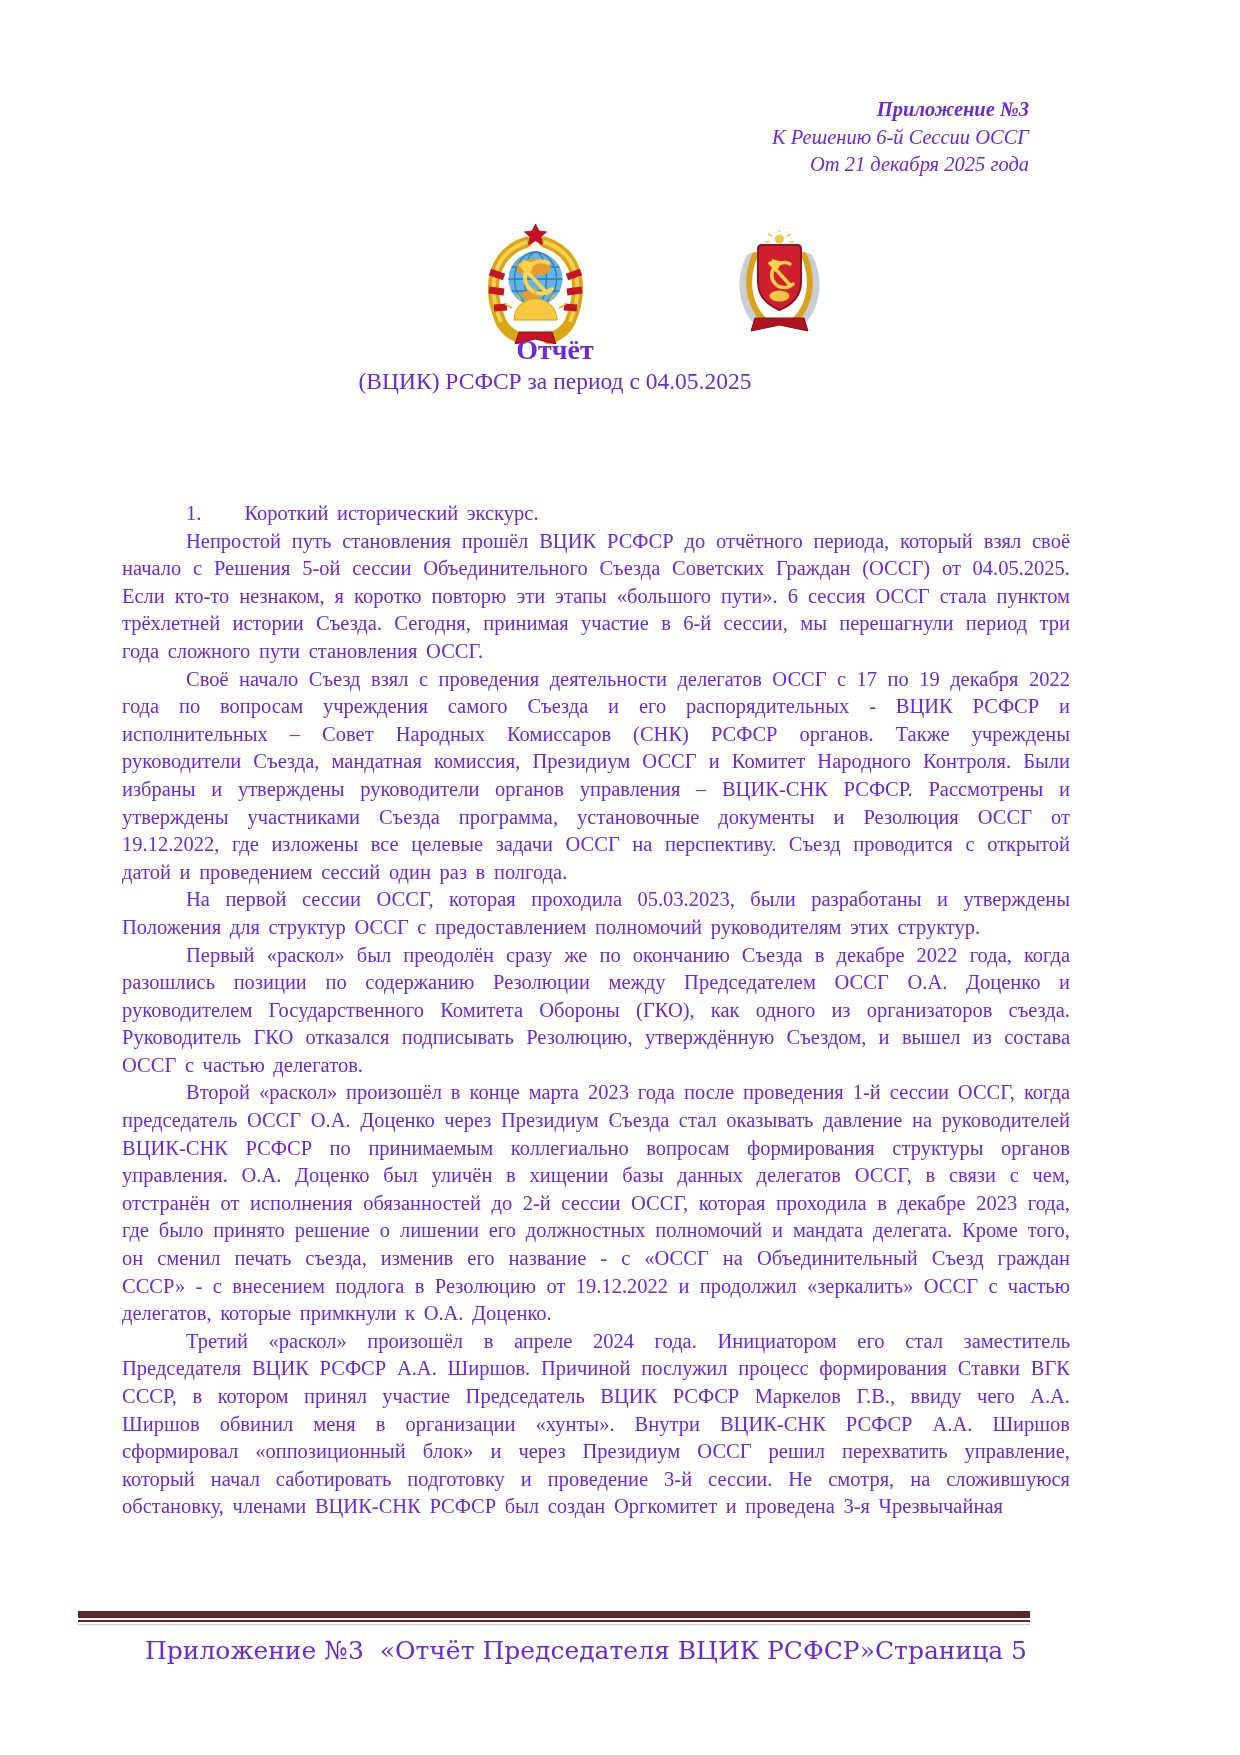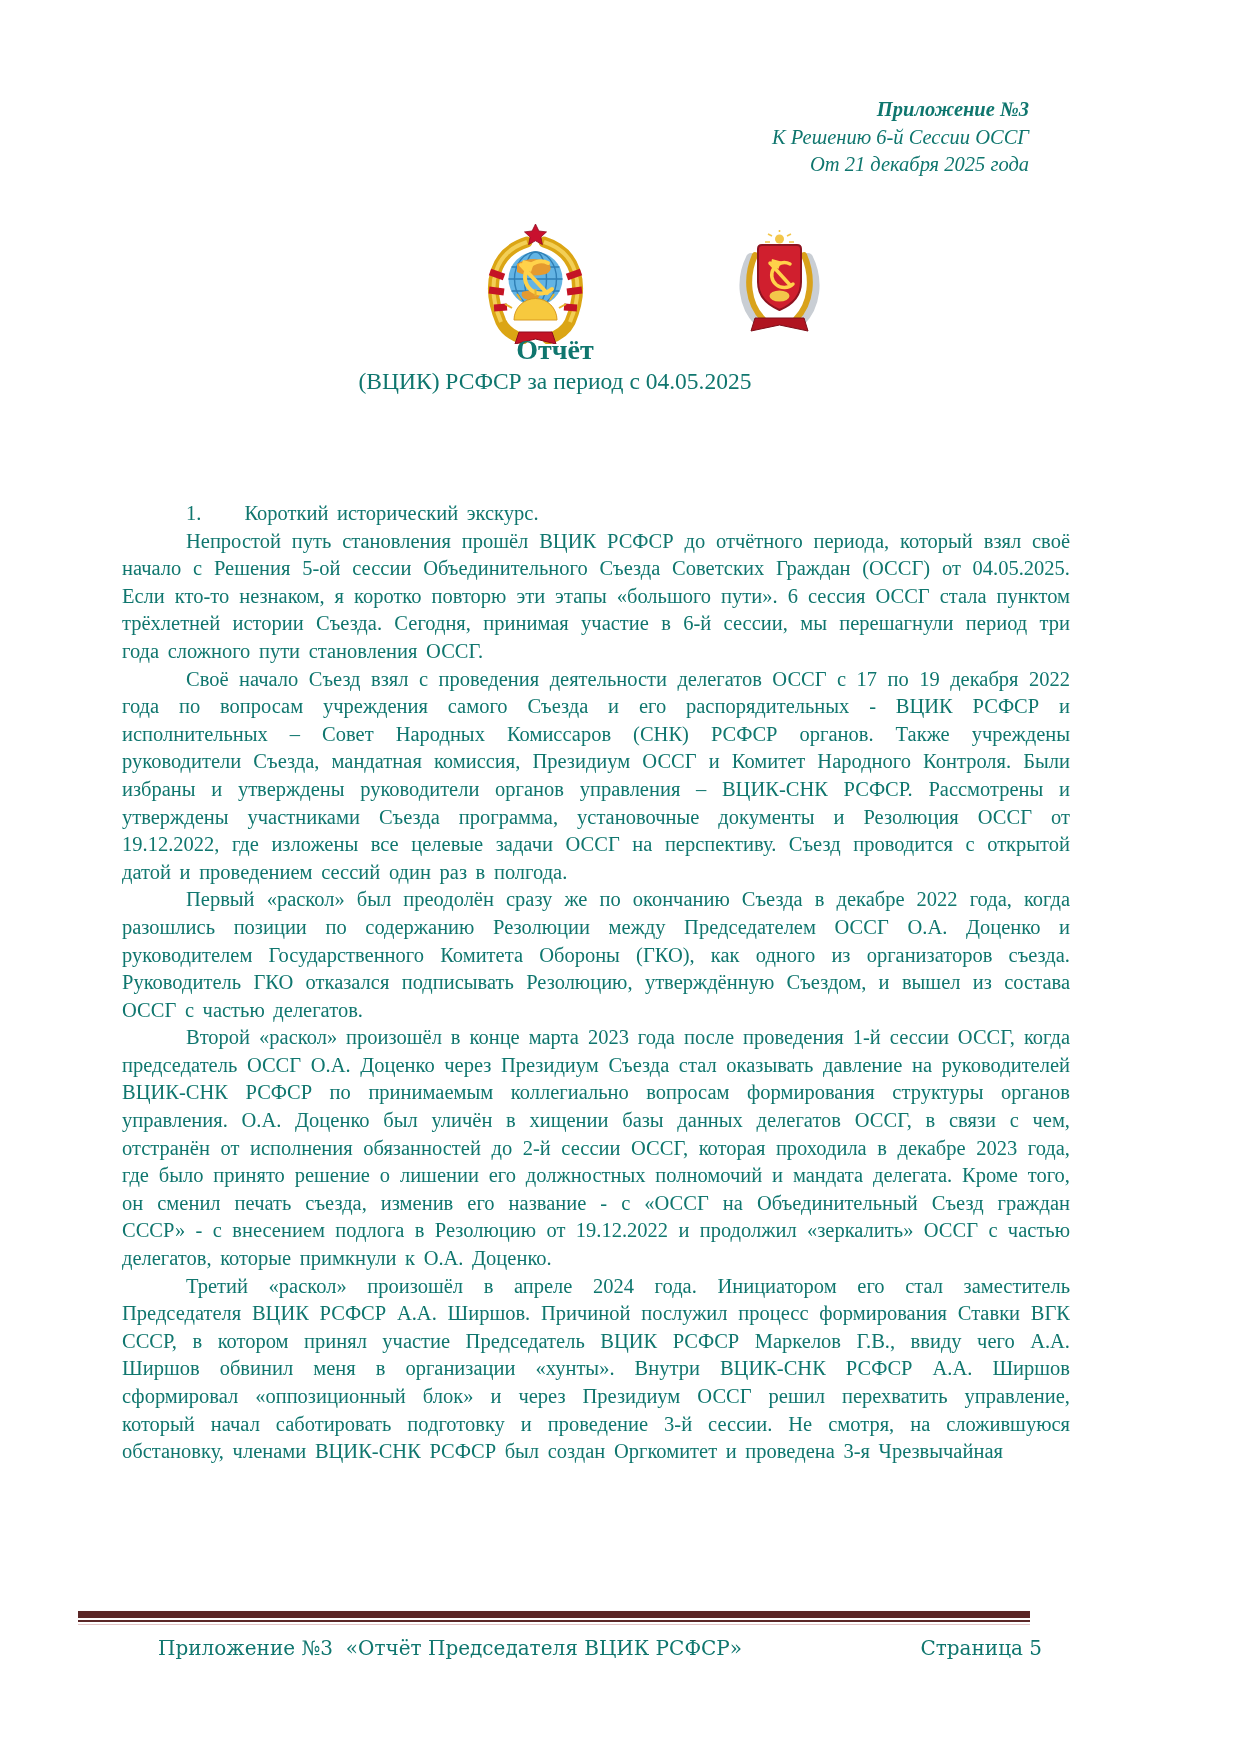--- a/index.html
+++ b/index.html
@@ -2,21 +2,21 @@
 <html><head>
 <meta charset="utf-8">
 <style>
   html,body { margin:0; padding:0; background:#888; }
   .page {
     position:relative;
     width:1240px; height:1755px;
     background:#ffffff;
     margin:0 auto;
     font-family:"Liberation Serif", serif;
-    color:#0f766e;
+    color:#6d28d9;
     overflow:hidden;
   }
   .content { position:absolute; left:81px; top:0; width:948px; }
 
   
   .doc-header {
     position:absolute; top:96px; right:0; left:0;
     text-align:right;
     font-style:italic;
     font-size:20.5px;
@@ -55,24 +55,24 @@
     border-top:7px solid #5b2727;
     border-bottom:2px solid #5b2727;
     height:2px;
     background:#ffffff;
   }
   .footer-divider-shadow {
     position:absolute; left:78px; top:1624px; width:952px; height:1px;
     background:#e3c6c6;
   }
   .footer-row {
-    position:absolute; left:94px; top:1636px; width:948px;
-    display:flex; justify-content:space-between; align-items:baseline;
+    position:absolute; left:81px; top:1636px; width:948px;
+    display:flex; justify-content:flex-start; align-items:baseline;
     font-family:"DejaVu Serif", serif;
-    font-size:20px;
+    font-size:25px;
     white-space:pre-wrap;
   }
   .footer-left { padding-left:64px; }
 </style>
 </head>
 <body>
 
 <div class="page">
 
   <svg class="emblem emblem-ussr" viewBox="0 0 117 122">
@@ -148,20 +148,21 @@
 
     <div class="title-block">
       <div class="title-main">Отчёт</div>
       <div class="title-sub">(ВЦИК) РСФСР за период с 04.05.2025</div>
     </div>
 
     <div class="body-text">
       <p class="para"><span>1.</span><span class="tab-gap"></span><span>Короткий исторический экскурс.</span></p>
       <p class="para">Непростой путь становления прошёл ВЦИК РСФСР до отчётного периода, который взял своё начало с Решения 5-ой сессии Объединительного Съезда Советских Граждан (ОССГ) от 04.05.2025. Если кто-то незнаком, я коротко повторю эти этапы «большого пути». 6 сессия ОССГ стала пунктом трёхлетней истории Съезда. Сегодня, принимая участие в 6-й сессии, мы перешагнули период три года сложного пути становления ОССГ.</p>
       <p class="para">Своё начало Съезд взял с проведения деятельности делегатов ОССГ с 17 по 19 декабря 2022 года по вопросам учреждения самого Съезда и его распорядительных - ВЦИК РСФСР и исполнительных – Совет Народных Комиссаров (СНК) РСФСР органов. Также учреждены руководители Съезда, мандатная комиссия, Президиум ОССГ и Комитет Народного Контроля. Были избраны и утверждены руководители органов управления – ВЦИК-СНК РСФСР. Рассмотрены и утверждены участниками Съезда программа, установочные документы и Резолюция ОССГ от 19.12.2022, где изложены все целевые задачи ОССГ на перспективу. Съезд проводится с открытой датой и проведением сессий один раз в полгода.</p>
+      <p class="para">На первой сессии ОССГ, которая проходила 05.03.2023, были разработаны и утверждены Положения для структур ОССГ с предоставлением полномочий руководителям этих структур.</p>
       <p class="para">Первый «раскол» был преодолён сразу же по окончанию Съезда в декабре 2022 года, когда разошлись позиции по содержанию Резолюции между Председателем ОССГ О.А. Доценко и руководителем Государственного Комитета Обороны (ГКО), как одного из организаторов съезда. Руководитель ГКО отказался подписывать Резолюцию, утверждённую Съездом, и вышел из состава ОССГ с частью делегатов.</p>
       <p class="para">Второй «раскол» произошёл в конце марта 2023 года после проведения 1-й сессии ОССГ, когда председатель ОССГ О.А. Доценко через Президиум Съезда стал оказывать давление на руководителей ВЦИК-СНК РСФСР по принимаемым коллегиально вопросам формирования структуры органов управления. О.А. Доценко был уличён в хищении базы данных делегатов ОССГ, в связи с чем, отстранён от исполнения обязанностей до 2-й сессии ОССГ, которая проходила в декабре 2023 года, где было принято решение о лишении его должностных полномочий и мандата делегата. Кроме того, он сменил печать съезда, изменив его название - с «ОССГ на Объединительный Съезд граждан СССР» - с внесением подлога в Резолюцию от 19.12.2022 и продолжил «зеркалить» ОССГ с частью делегатов, которые примкнули к О.А. Доценко.</p>
       <p class="para">Третий «раскол» произошёл в апреле 2024 года. Инициатором его стал заместитель Председателя ВЦИК РСФСР А.А. Ширшов. Причиной послужил процесс формирования Ставки ВГК СССР, в котором принял участие Председатель ВЦИК РСФСР Маркелов Г.В., ввиду чего А.А. Ширшов обвинил меня в организации «хунты». Внутри ВЦИК-СНК РСФСР А.А. Ширшов сформировал «оппозиционный блок» и через Президиум ОССГ решил перехватить управление, который начал саботировать подготовку и проведение 3-й сессии. Не смотря, на сложившуюся обстановку, членами ВЦИК-СНК РСФСР был создан Оргкомитет и проведена 3-я Чрезвычайная</p>
     </div>
 
   </div>
 
   <div class="footer-divider"></div>
   <div class="footer-divider-shadow"></div>
   <div class="footer-row">

